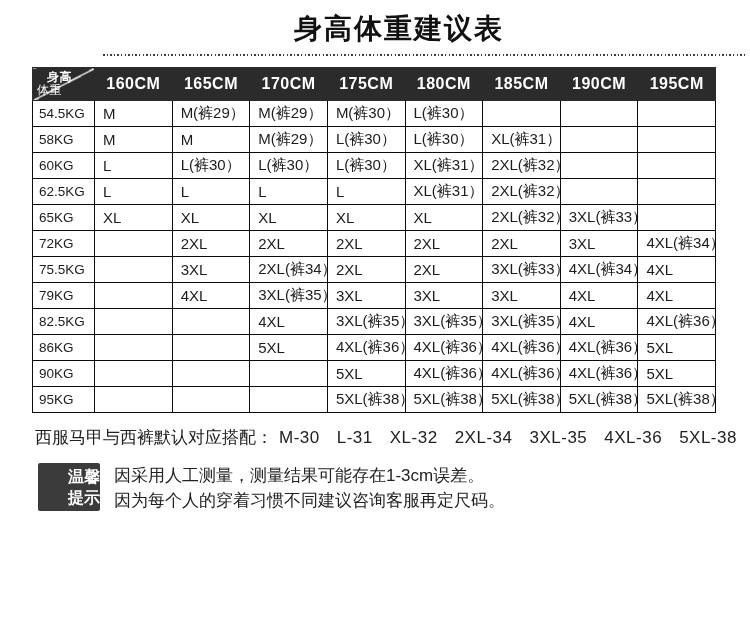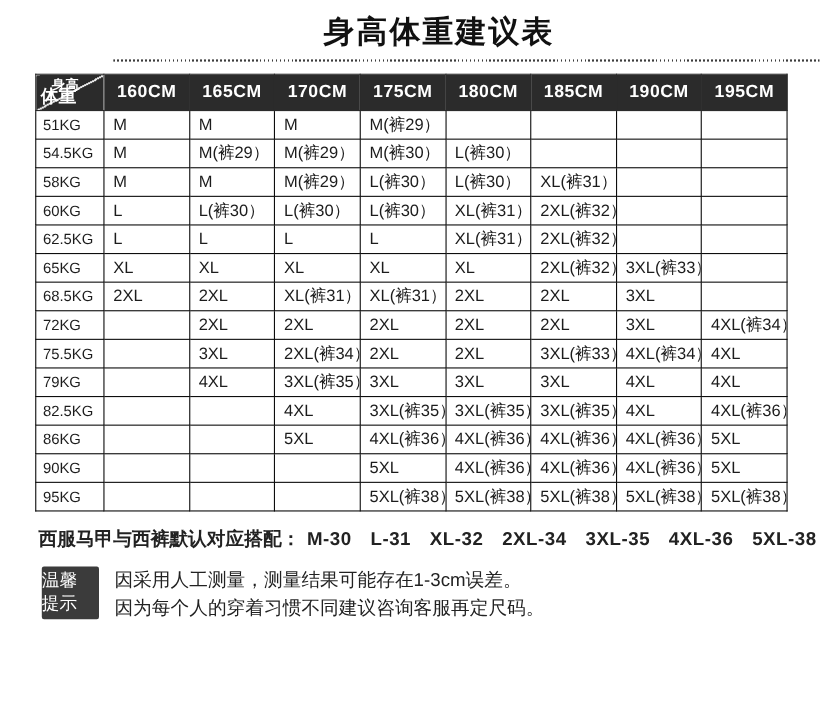--- a/index.html
+++ b/index.html
@@ -38,42 +38,42 @@
     height: 33px; font-size: 16px; font-weight: 700; text-align: center;
     letter-spacing: 0.5px;
   }
   table.size-table th.corner {
     position: relative; padding: 0;
     background-image: linear-gradient(to bottom right,
       transparent calc(50% - 0.8px), #ededed calc(50% - 0.8px),
       #ededed calc(50% + 0.8px), transparent calc(50% + 0.8px));
   }
   .corner-top { position: absolute; top: 1px; right: 22px; font-size: 12px; font-weight: 700; }
-  .corner-bottom { position: absolute; bottom: 1px; left: 4px; font-size: 16px; font-weight: 700; }
+  .corner-bottom { position: absolute; bottom: 1px; left: 4px; font-size: 12px; font-weight: 400; }
   table.size-table td {
     border: 1px solid #0d0d0d; height: 26px;
     font-size: 15px; color: #1c1c1c; text-align: left;
     padding: 0 2px 0 8px; white-space: nowrap; overflow: hidden;
     background: #ffffff;
   }
   table.size-table td.rowlabel {
     font-size: 13.5px; padding-left: 6px; letter-spacing: 0;
   }
 
   
   .pairing-line {
-    margin: 13px 0 0 35px; font-size: 17px; font-weight: 700; color: #222;
+    margin: 13px 0 0 35px; font-size: 17px; font-weight: 400; color: #222;
     white-space: nowrap;
   }
   .pairing-label { margin-right: 6px; }
   .pairing-item { margin-right: 17px; letter-spacing: 0.5px; }
   .tip-row { display: flex; align-items: flex-start; margin: 14px 0 0 38px; }
   .tip-badge {
-    background: #3b3b3b; color: #ffffff; width: 52px; padding: 3px 0;
-    text-align: left; font-size: 16px; font-weight: 400; line-height: 21px;
+    background: #3b3b3b; color: #ffffff; width: 62px; padding: 3px 0;
+    text-align: right; font-size: 16px; font-weight: 700; line-height: 21px;
     border-radius: 2px; flex: 0 0 auto;
   }
   .tip-lines { margin-left: 14px; font-size: 17px; font-weight: 400; color: #222; }
   .tip-line { line-height: 25px; }
 </style>
 </head>
 <body>
 
 <div class="page">
 
@@ -105,31 +105,20 @@
           <th>170CM</th>
           <th>175CM</th>
           <th>180CM</th>
           <th>185CM</th>
           <th>190CM</th>
           <th>195CM</th>
         </tr>
     </thead>
     <tbody id="table-body">
         <tr>
-          <td class="rowlabel">51KG</td>
-          <td>M</td>
-          <td>M</td>
-          <td>M</td>
-          <td>M(裤29）</td>
-          <td></td>
-          <td></td>
-          <td></td>
-          <td></td>
-        </tr>
-        <tr>
           <td class="rowlabel">54.5KG</td>
           <td>M</td>
           <td>M(裤29）</td>
           <td>M(裤29）</td>
           <td>M(裤30）</td>
           <td>L(裤30）</td>
           <td></td>
           <td></td>
           <td></td>
         </tr>
@@ -168,31 +157,20 @@
         </tr>
         <tr>
           <td class="rowlabel">65KG</td>
           <td>XL</td>
           <td>XL</td>
           <td>XL</td>
           <td>XL</td>
           <td>XL</td>
           <td>2XL(裤32）</td>
           <td>3XL(裤33）</td>
-          <td></td>
-        </tr>
-        <tr>
-          <td class="rowlabel">68.5KG</td>
-          <td>2XL</td>
-          <td>2XL</td>
-          <td>XL(裤31）</td>
-          <td>XL(裤31）</td>
-          <td>2XL</td>
-          <td>2XL</td>
-          <td>3XL</td>
           <td></td>
         </tr>
         <tr>
           <td class="rowlabel">72KG</td>
           <td></td>
           <td>2XL</td>
           <td>2XL</td>
           <td>2XL</td>
           <td>2XL</td>
           <td>2XL</td>

